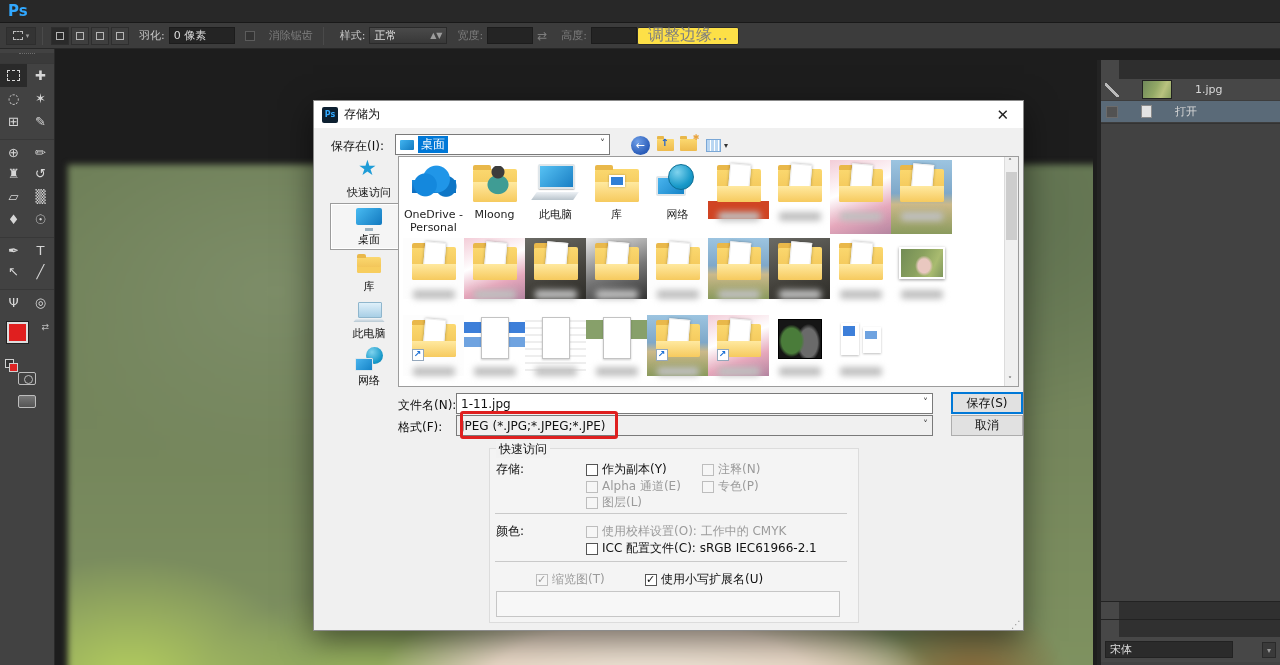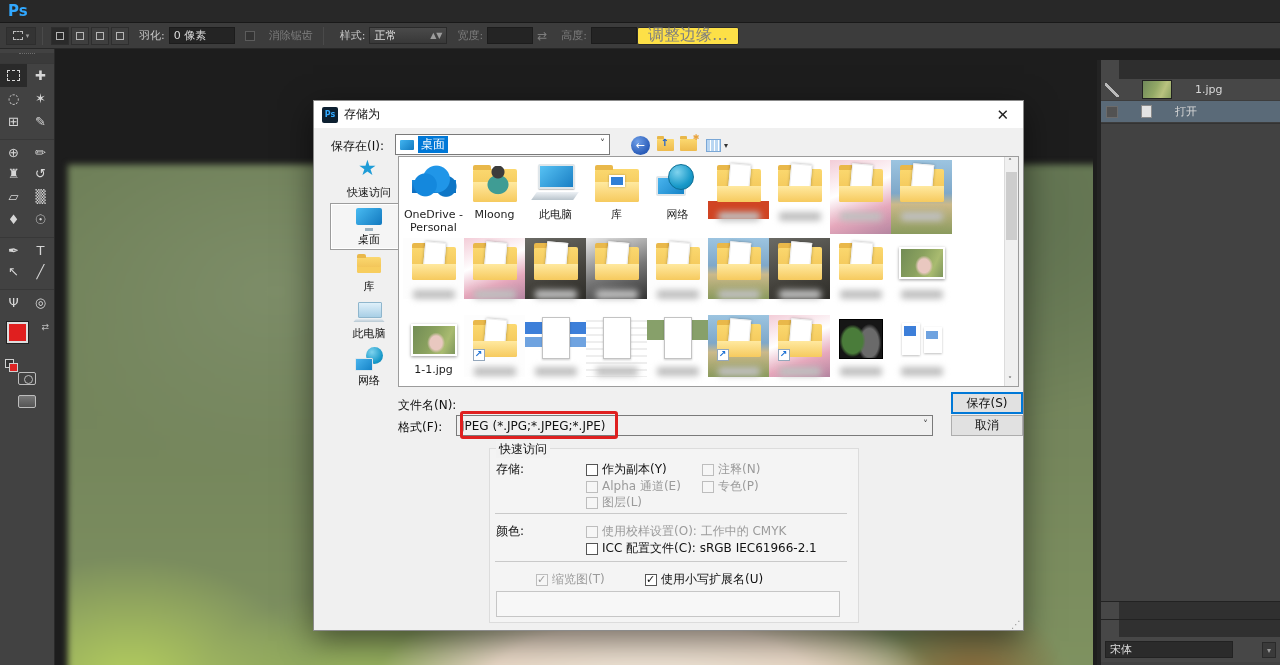--- a/index.html
+++ b/index.html
@@ -594,29 +594,20 @@
     <div class="ficon">
 
       <div class="f-inner"></div>
 
     </div>
 
     <div class="fblur"></div>
   </div>
         </div>
       <div class="frow frow3">
-          <div class="fitem t-img">
-    <div class="ficon">
-
-      <div class="f-inner"></div>
-
-    </div>
-    <div class="flabel">1-1.jpg</div>
-
-  </div>
           <div class="fitem t-folder p-white sc blur">
     <div class="ficon">
       <div class="f-base"></div>
       <div class="f-inner"></div>
       <div class="f-shortcut"></div>
     </div>
 
     <div class="fblur"></div>
   </div>
           <div class="fitem t-doc p-ui blur">
@@ -682,20 +673,23 @@
 
     <div class="fblur"></div>
   </div>
         </div>
       <div class="fl-scroll">
           <div class="fl-thumb"></div>
         </div>
     </div>
 
     <span class="row-label fname-label">文件名(N):</span>
+    <div class="combo fname-combo">
+        <span>1-11.jpg</span>
+      </div>
     <span class="row-label fmt-label">格式(F):</span>
     <div class="combo gray fmt-combo">
         <span>JPEG (*.JPG;*.JPEG;*.JPE)</span>
       </div>
     <div class="redbox"></div>
     <div class="btn save">保存(S)</div>
     <div class="btn cancel">取消</div>
 
     <div class="opts">
       <span class="legend">快速访问</span>

